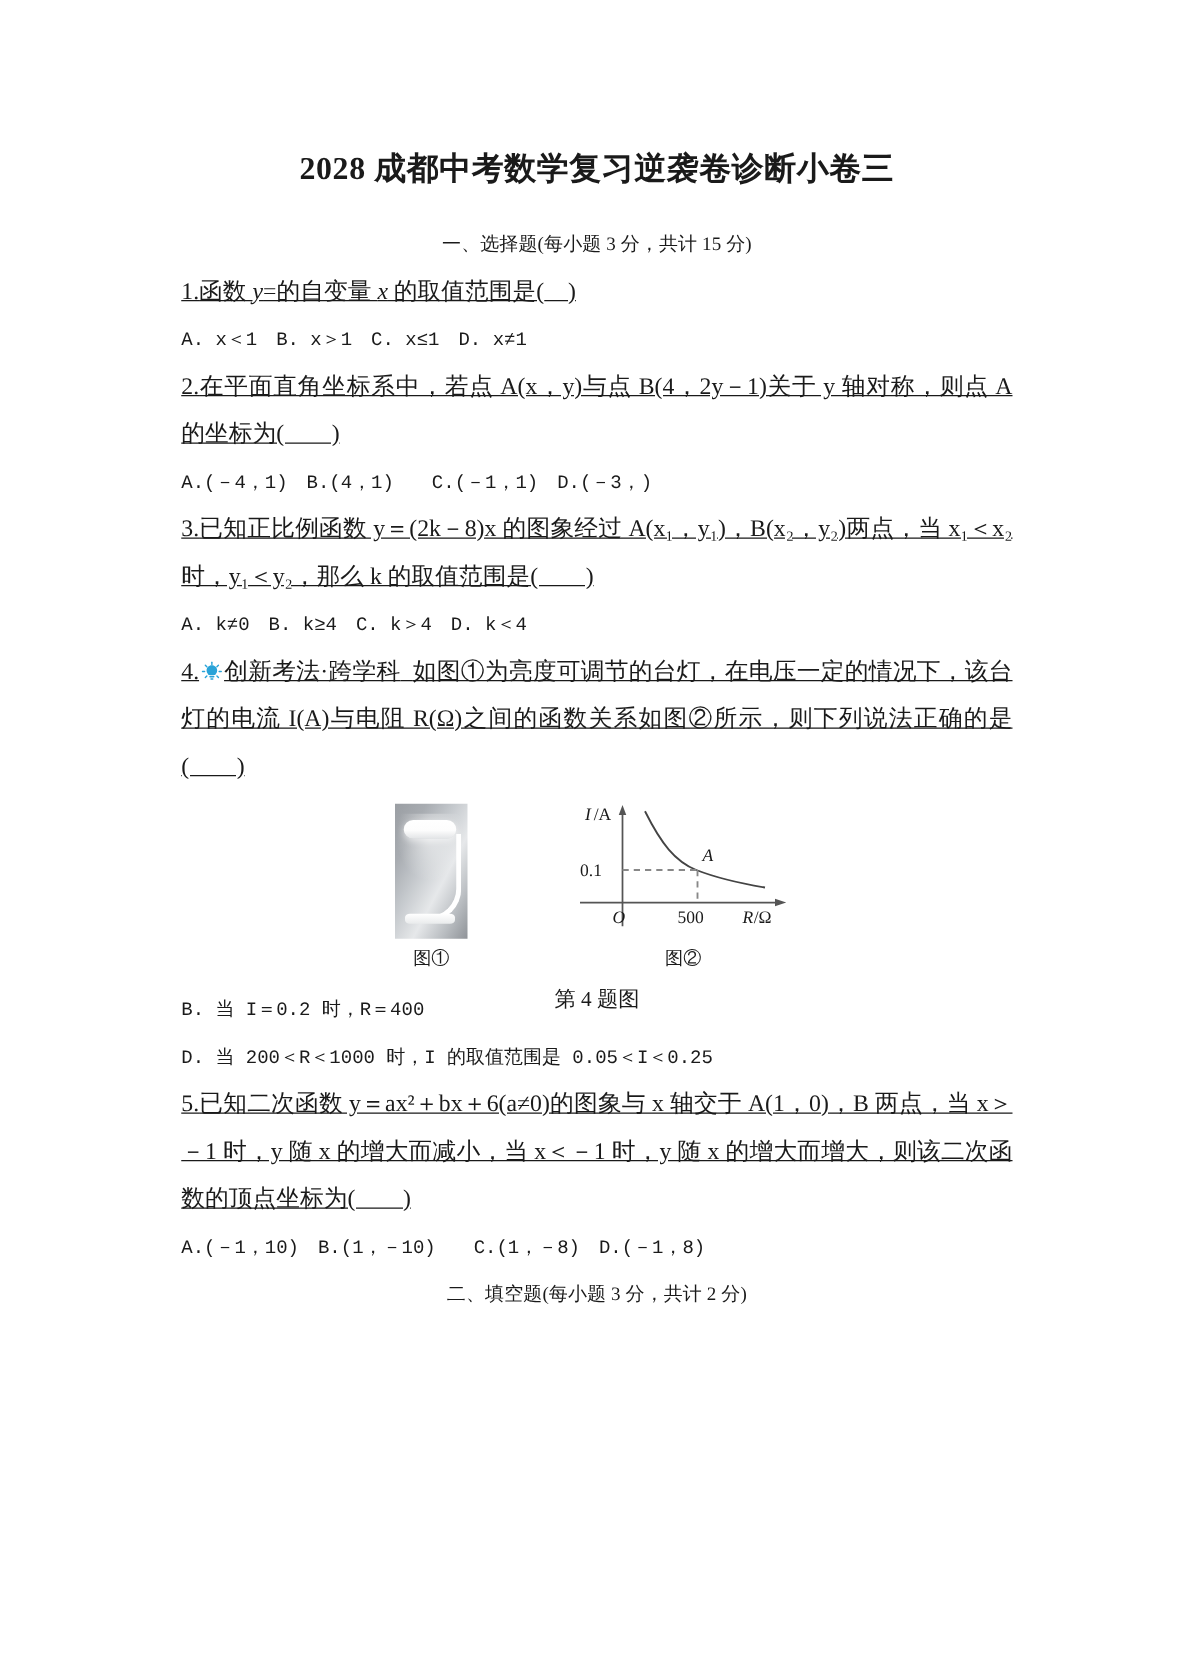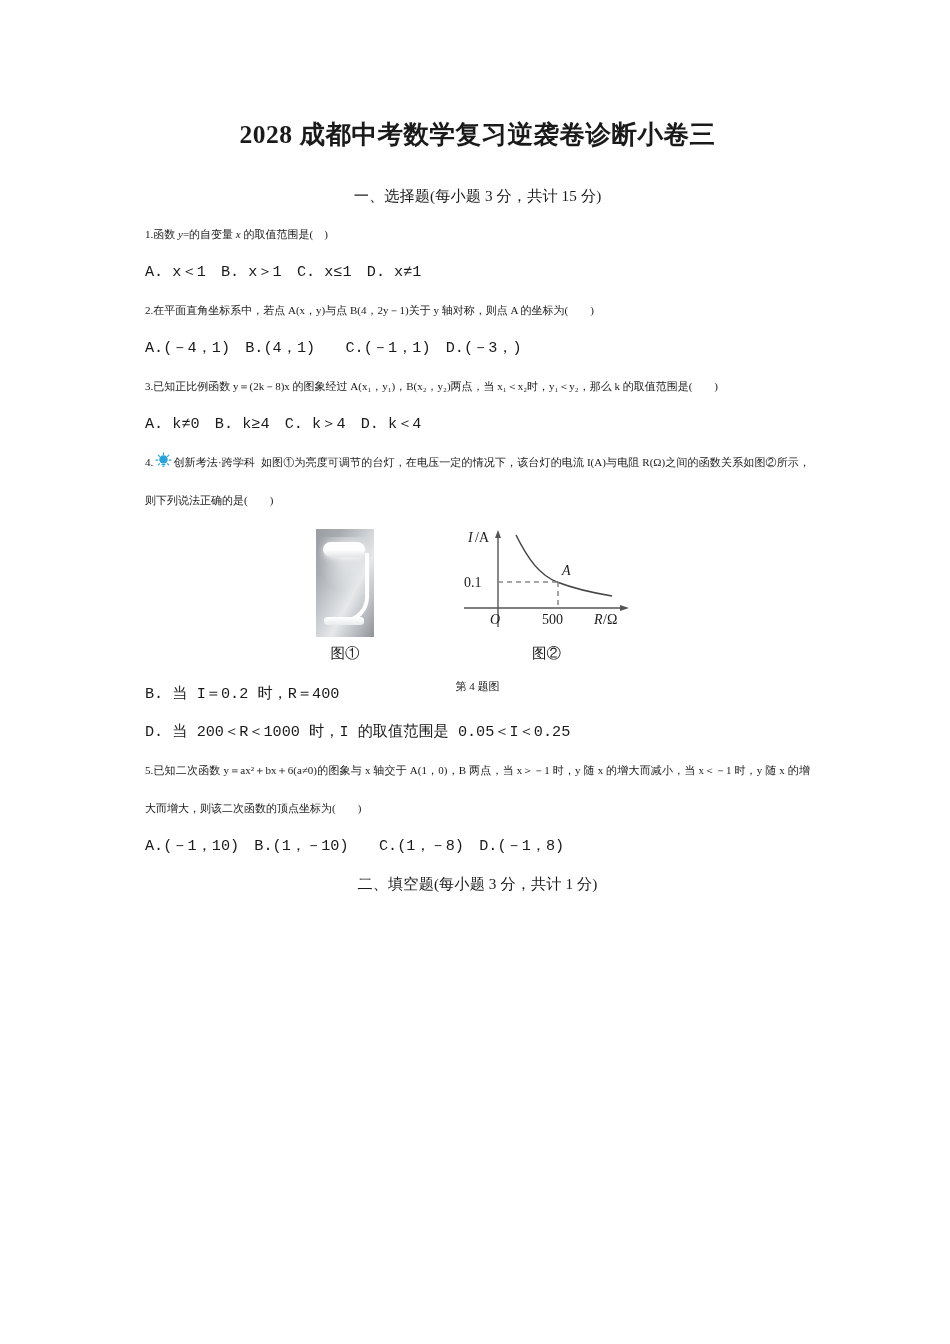--- a/index.html
+++ b/index.html
@@ -46,25 +46,26 @@
     letter-spacing: 0.1px;
   }
   .block {
     font-size: 15.2px;
     line-height: 38px;
     margin: 0;
     letter-spacing: 0.1px;
     text-align: center;
   }
   .q-stem {
-    font-size: 11px;
+    font-size: 19px;
     line-height: 38px;
     text-align: justify;
     text-justify: inter-ideograph;
     margin: 0;
+    text-decoration: underline;
   }
   .opts {
     font-size: 15.2px;
     line-height: 38px;
     margin: 0;
     white-space: pre;
     font-family: Liberation Mono, monospace;
   }
   em.var {
     font-style: italic;
@@ -146,21 +147,21 @@
     height: 55px;
     background: radial-gradient(ellipse at 48% 32%, rgba(255,255,255,0.55) 0%, rgba(255,255,255,0) 68%);
   }
   .fig-caption {
     font-size: 14.5px;
     margin-top: 9px;
     line-height: 1;
   }
   .fig-ref {
     text-align: center;
-    font-size: 11px;
+    font-size: 17px;
     line-height: 38px;
     margin-top: 6px;
   }
   svg { display: block; }
 </style>
 </head>
 <body>
 
 <div class="page">
   <div class="content">
@@ -234,16 +235,16 @@
       </div>
       <div class="fig-ref">第 4 题图</div>
     </div>
 
     <p class="opts">B. 当 I＝0.2 时，R＝400</p>
     <p class="opts">D. 当 200＜R＜1000 时，I 的取值范围是 0.05＜I＜0.25</p>
 
     <p class="q-stem"><span>5.</span><span>已知二次函数 y＝ax²＋bx＋6(a≠0)的图象与 x 轴交于 A(1，0)，B 两点，当 x＞－1 时，y 随 x 的增大而减小，当 x＜－1 时，y 随 x 的增大而增大，则该二次函数的顶点坐标为(　　)</span></p>
     <p class="opts">A.(－1，10)　B.(1，－10)　　C.(1，－8)　D.(－1，8)</p>
 
-    <p class="block">二、填空题(每小题 3 分，共计 1 分)</p>
+    <p class="block">二、填空题(每小题 3 分，共计 2 分)</p>
 
   </div>
 </div>
 
 </body></html>

